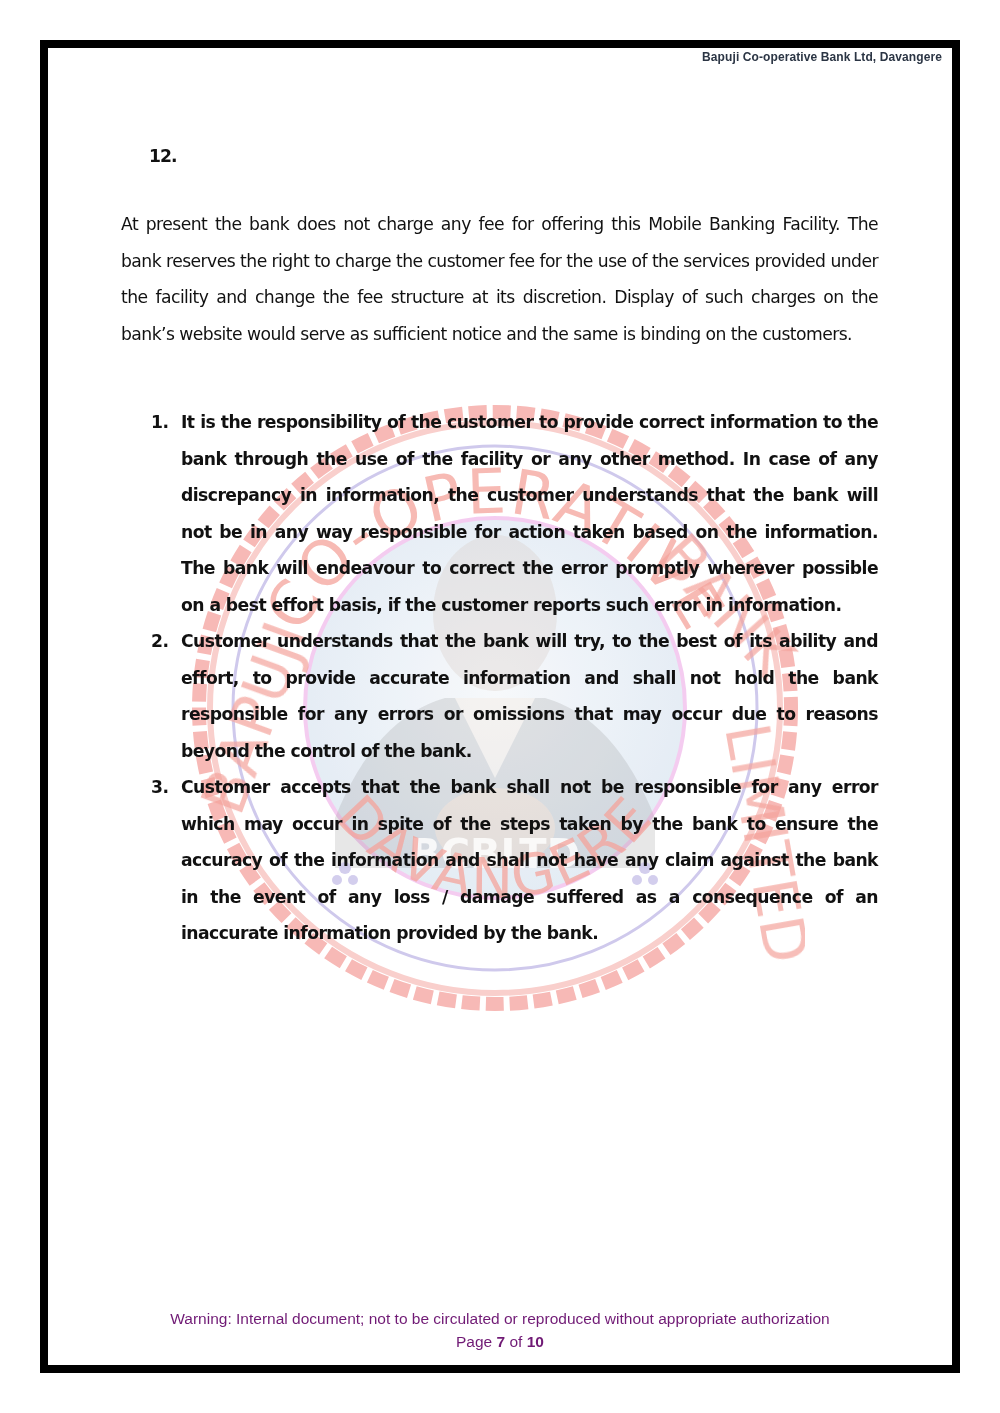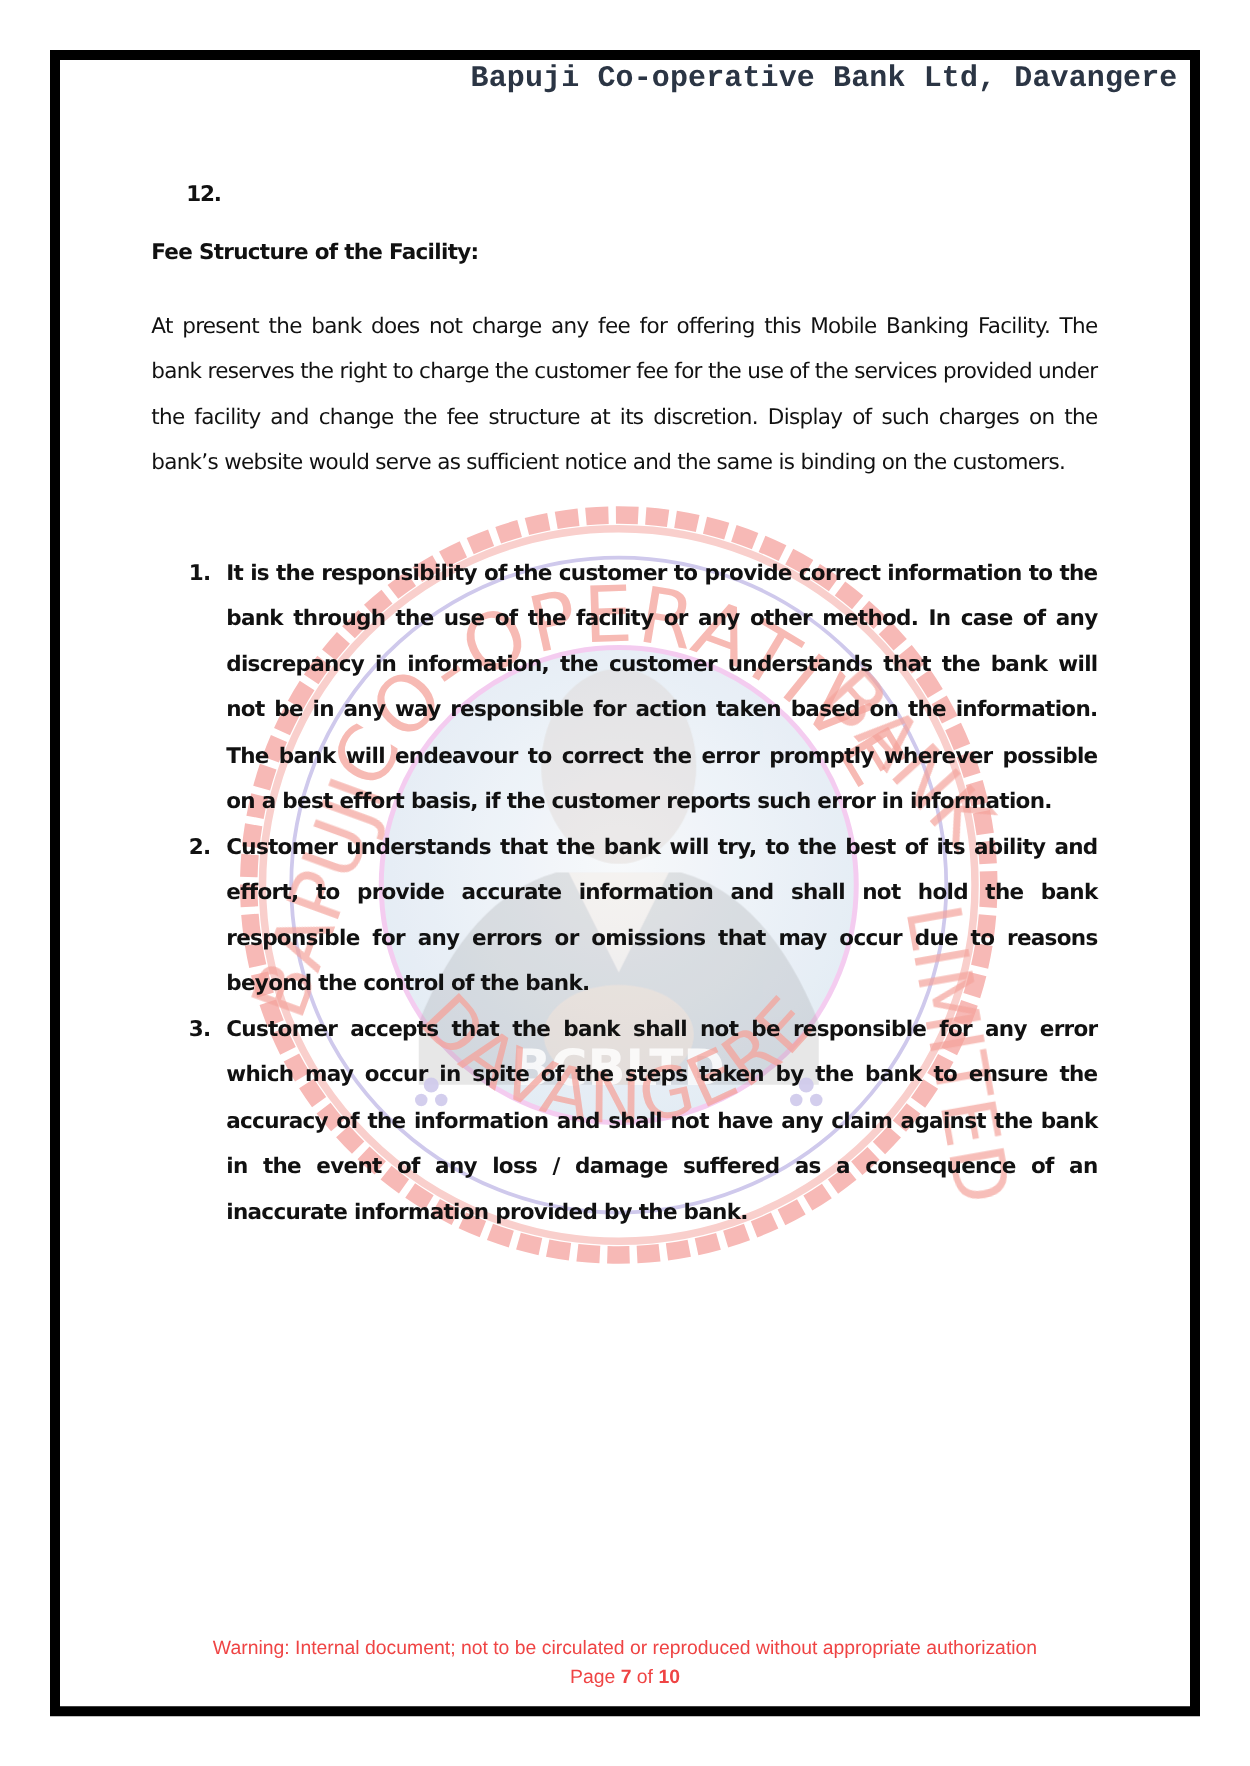--- a/index.html
+++ b/index.html
@@ -4,39 +4,39 @@
 <style>
   html, body { margin: 0; padding: 0; background: #ffffff; }
   body { width: 1000px; height: 1413px; position: relative; overflow: hidden; }
   .page-frame {
     position: absolute; left: 40px; top: 40px; width: 904px; height: 1317px;
     border: 8px solid #000; background: #fff;
   }
   .seal { position: absolute; left: 185px; top: 398px; width: 620px; height: 620px; z-index: 0; }
   .header-title {
     position: absolute; right: 58px; top: 50px;
-    font-family: Liberation Mono, monospace; font-weight: bold; font-size: 24px;
+    font-family: Liberation Sans, sans-serif; font-weight: bold; font-size: 12px;
     color: #2b3544; letter-spacing: 0.1px;
   }
   .content {
     position: absolute; left: 121px; top: 138px; width: 757px; z-index: 1;
     font-family: "DejaVu Sans", sans-serif; font-size: 17.2px; color: #111;
     line-height: 36.5px;
   }
   .content p { margin: 0; text-align: justify; letter-spacing: -0.55px; word-spacing: 0px; }
   .heading { font-weight: bold; margin: 0; letter-spacing: -0.6px; }
   .list { list-style: none; margin: 0; padding: 0; font-weight: bold; }
   .list li { position: relative; padding-left: 60px; text-align: justify; letter-spacing: -0.55px; }
   .list li .num { position: absolute; left: 30px; top: 0; }
   .list li.n12 .num { left: 28px; letter-spacing: -1px; }
   .gap-a { height: 46px; }
   .gap-b { height: 46px; }
   .footer {
     position: absolute; left: 0; width: 1000px; text-align: center;
-    font-family: "Liberation Sans", sans-serif; font-size: 15.5px; color: #ef4444; line-height: 22px;
+    font-family: "Liberation Sans", sans-serif; font-size: 15.5px; color: #701a75; line-height: 22px;
   }
   .footer.warn { top: 1308px; }
   .footer.page { top: 1331px; }
   .footer b { font-weight: bold; }
 </style>
 </head>
 <body>
 
 <div class="page-frame"></div>
 
@@ -91,21 +91,20 @@
 <div class="header-title">Bapuji Co-operative Bank Ltd, Davangere</div>
 
 <div class="content">
   <ul class="list">
     <li class="n12">
       <span class="num">12.</span>
     </li>
   </ul>
 
   <div class="gap-a"></div>
-  <p class="heading">Fee Structure of the Facility:</p>
   <p style="margin-top:22px">At present the bank does not charge any fee for offering this Mobile Banking Facility. The bank reserves the right to charge the customer fee for the use of the services provided under the facility and change the fee structure at its discretion. Display of such charges on the bank’s website would serve as sufficient notice and the same is binding on the customers.</p>
 
   <div class="gap-b"></div>
   <ol class="list" style="margin-top:6px">
     <li>
       <span class="num">1.</span>
       <span>It is the responsibility of the customer to provide correct information to the bank through the use of the facility or any other method. In case of any discrepancy in information, the customer understands that the bank will not be in any way responsible for action taken based on the information. The bank will endeavour to correct the error promptly wherever possible on a best effort basis, if the customer reports such error in information.</span>
     </li>
     <li>
       <span class="num">2.</span>

